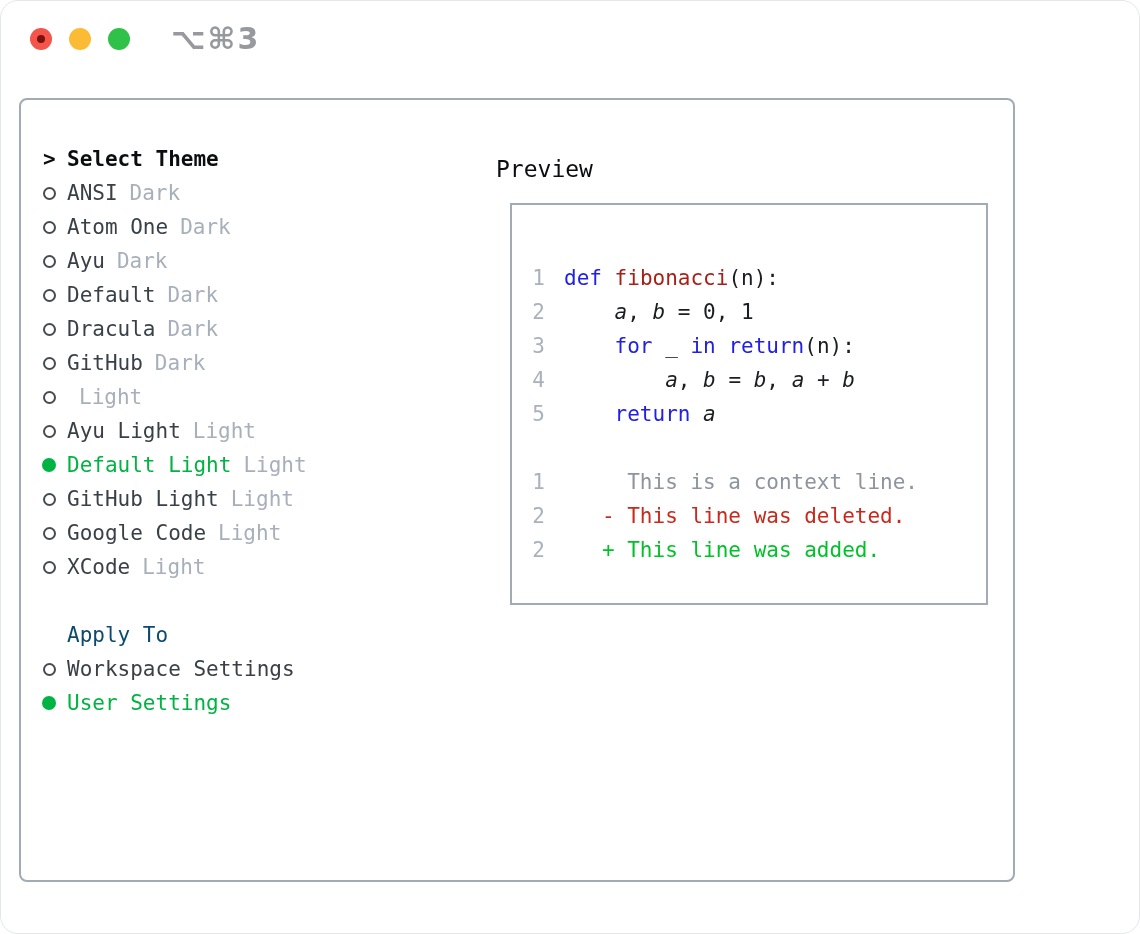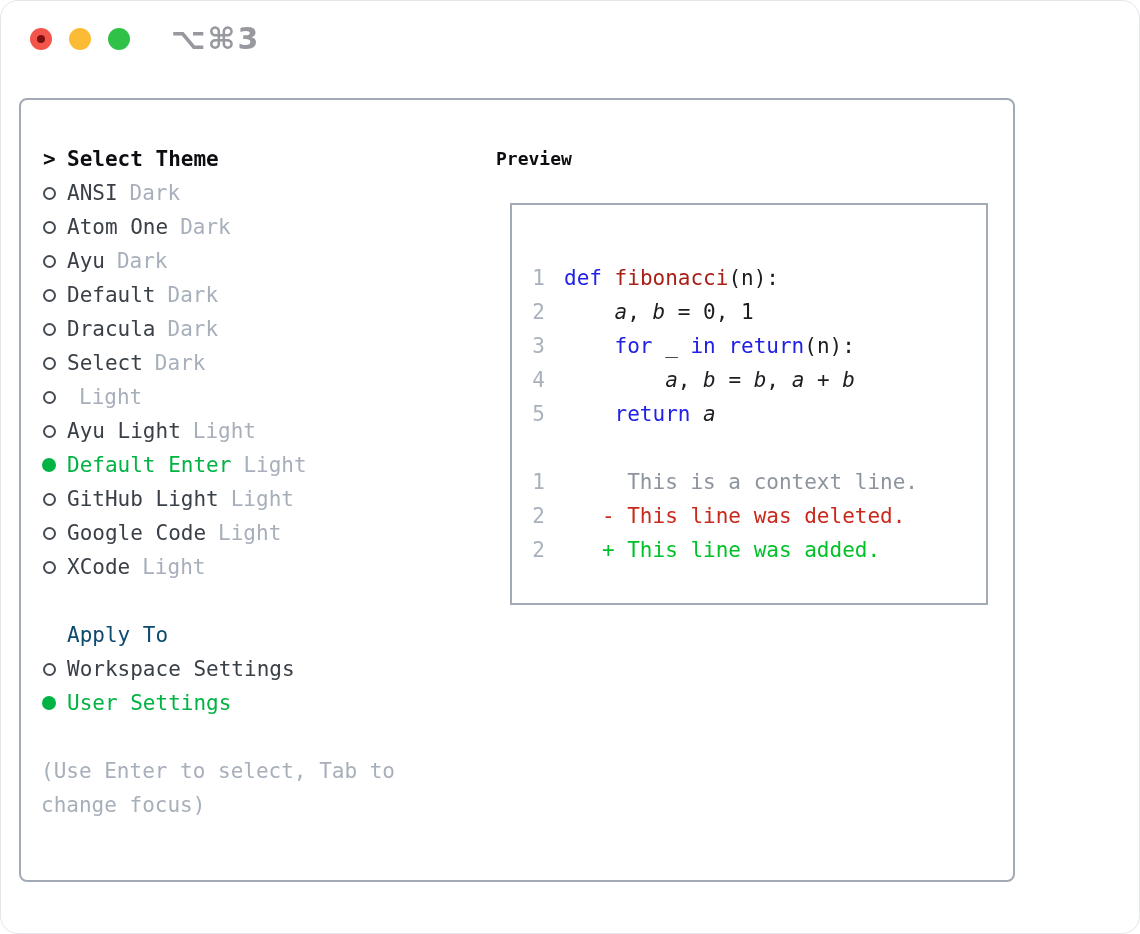--- a/index.html
+++ b/index.html
@@ -41,22 +41,22 @@
   .hdr{font-weight:700;color:var(--dark);}
   .item-name{color:var(--text);}
   .item-name.sel{color:var(--green);}
   .variant{color:var(--muted);margin-left:12px;}
   .spacer{height:34px;}
   .apply-hdr{color:#0c4a6e;}
   .opt-label.sel{color:var(--green);}
   .hint{margin-top:34px;width:372px;color:var(--muted);white-space:normal;line-height:34px;}
   
   .preview-label{
-    position:absolute;left:475px;top:42px;height:34px;line-height:34px;
-    font-size:18px;font-weight:700;color:var(--dark);
+    position:absolute;left:475px;top:52px;height:34px;line-height:34px;
+    font-size:23px;font-weight:400;color:var(--dark);
   }
   .preview-box{
     position:absolute;left:489px;top:103px;width:478px;height:402px;
     border:2px solid var(--border);background:#fff;
     padding:56px 0 0 19px;font-size:21px;line-height:34px;
   }
   .code-line{display:flex;height:34px;white-space:pre;color:#1b1d21;}
   .lnum{width:14px;text-align:right;color:var(--lnum);margin-right:19px;flex:none;}
   .tok-kw{color:var(--kw);}
   .tok-fn{color:var(--fn);}
@@ -85,42 +85,41 @@
         <span class="icon-col"><span class="caret">&gt;</span></span>
         <span class="hdr">Select Theme</span>
       </div>
 
       <div id="theme-list">
           <div class="row"><span class="icon-col"><span class="radio"></span></span><span class="item-name">ANSI</span><span class="variant">Dark</span></div>
           <div class="row"><span class="icon-col"><span class="radio"></span></span><span class="item-name">Atom One</span><span class="variant">Dark</span></div>
           <div class="row"><span class="icon-col"><span class="radio"></span></span><span class="item-name">Ayu</span><span class="variant">Dark</span></div>
           <div class="row"><span class="icon-col"><span class="radio"></span></span><span class="item-name">Default</span><span class="variant">Dark</span></div>
           <div class="row"><span class="icon-col"><span class="radio"></span></span><span class="item-name">Dracula</span><span class="variant">Dark</span></div>
-          <div class="row"><span class="icon-col"><span class="radio"></span></span><span class="item-name">Select</span><span class="variant">Dark</span></div>
+          <div class="row"><span class="icon-col"><span class="radio"></span></span><span class="item-name">GitHub</span><span class="variant">Dark</span></div>
           <div class="row"><span class="icon-col"><span class="radio"></span></span><span class="variant">Light</span></div>
           <div class="row"><span class="icon-col"><span class="radio"></span></span><span class="item-name">Ayu Light</span><span class="variant">Light</span></div>
-          <div class="row"><span class="icon-col"><span class="radio on"></span></span><span class="item-name sel">Default Enter</span><span class="variant">Light</span></div>
+          <div class="row"><span class="icon-col"><span class="radio on"></span></span><span class="item-name sel">Default Light</span><span class="variant">Light</span></div>
           <div class="row"><span class="icon-col"><span class="radio"></span></span><span class="item-name">GitHub Light</span><span class="variant">Light</span></div>
           <div class="row"><span class="icon-col"><span class="radio"></span></span><span class="item-name">Google Code</span><span class="variant">Light</span></div>
           <div class="row"><span class="icon-col"><span class="radio"></span></span><span class="item-name">XCode</span><span class="variant">Light</span></div>
         </div>
 
       <div class="spacer"></div>
 
       <div class="row">
         <span class="icon-col"></span>
         <span class="apply-hdr">Apply To</span>
       </div>
 
       <div id="apply-list">
           <div class="row"><span class="icon-col"><span class="radio"></span></span><span class="opt-label">Workspace Settings</span></div>
           <div class="row"><span class="icon-col"><span class="radio on"></span></span><span class="opt-label sel">User Settings</span></div>
         </div>
 
-      <div class="hint">(Use Enter to select, Tab to change focus)</div>
     </div>
 
     <div class="preview-label">Preview</div>
 
     <div class="preview-box" id="preview-box">
         <div class="code-line"><span class="lnum">1</span><span class="tok-kw">def</span><span class="tok-plain"> </span><span class="tok-fn">fibonacci</span><span class="tok-plain">(n):</span></div>
         <div class="code-line"><span class="lnum">2</span><span class="tok-plain">    </span><span class="tok-var">a</span><span class="tok-plain">, </span><span class="tok-var">b</span><span class="tok-plain"> = 0, 1</span></div>
         <div class="code-line"><span class="lnum">3</span><span class="tok-plain">    </span><span class="tok-kw">for</span><span class="tok-plain"> _ </span><span class="tok-kw">in</span><span class="tok-plain"> </span><span class="tok-kw">return</span><span class="tok-plain">(n):</span></div>
         <div class="code-line"><span class="lnum">4</span><span class="tok-plain">        </span><span class="tok-var">a</span><span class="tok-plain">, </span><span class="tok-var">b</span><span class="tok-plain"> = </span><span class="tok-var">b</span><span class="tok-plain">, </span><span class="tok-var">a</span><span class="tok-plain"> + </span><span class="tok-var">b</span></div>
         <div class="code-line"><span class="lnum">5</span><span class="tok-plain">    </span><span class="tok-kw">return</span><span class="tok-plain"> </span><span class="tok-var">a</span></div>

